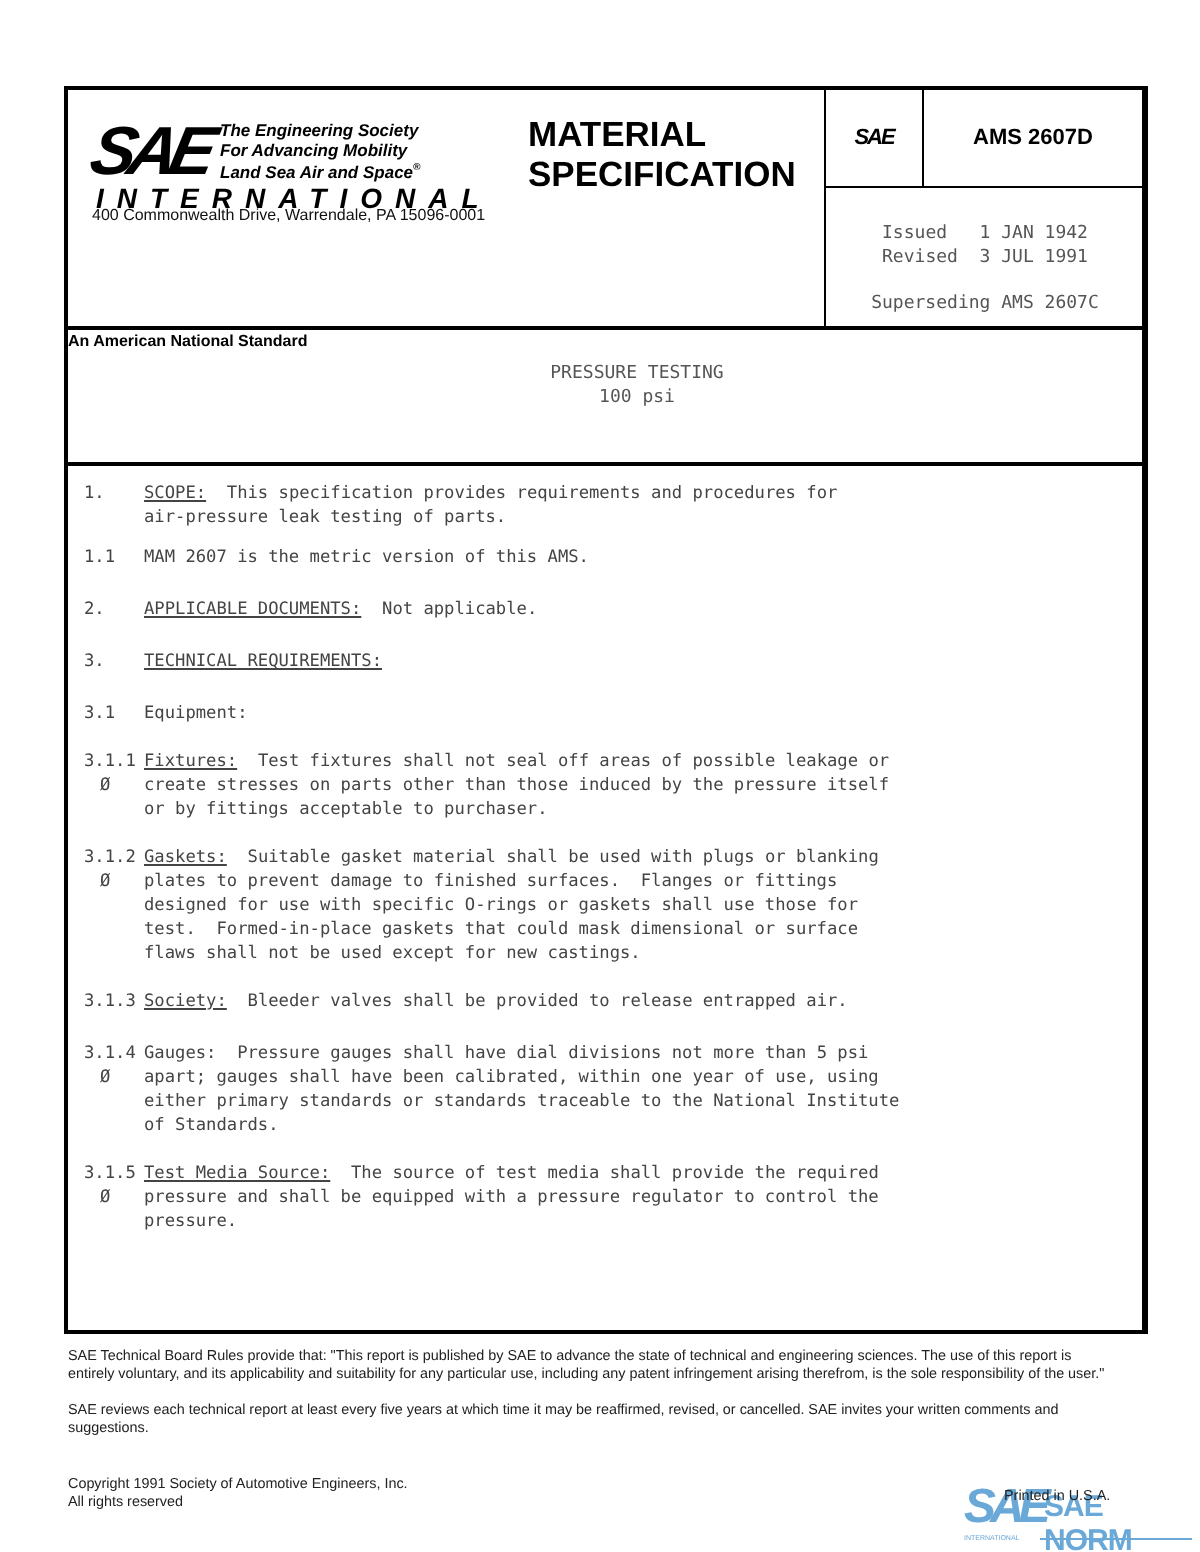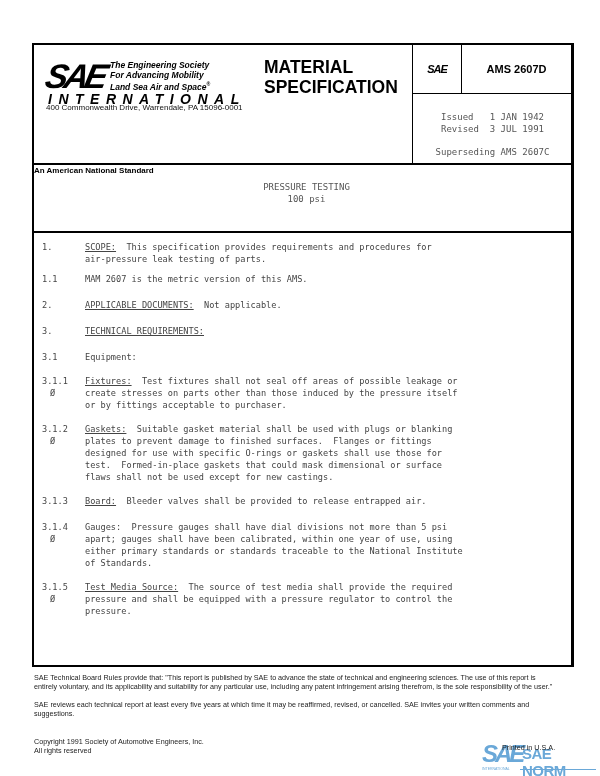--- a/index.html
+++ b/index.html
@@ -13,27 +13,27 @@
   .logo-tag { position: absolute; left: 64px; top: 2px; font-size: 8.5px; line-height: 9.5px; font-style: italic; font-weight: bold; }
   .logo-intl { position: absolute; left: 2px; top: 32px; font-size: 14px; font-weight: bold; font-style: italic; letter-spacing: 6.5px; }
   .address { position: absolute; left: 12px; top: 58px; font-size: 8px; color: #111; }
   .ams-title { position: absolute; left: 230px; top: 12px; font-size: 17.5px; font-weight: bold; line-height: 20px; }
   .ans { position: absolute; left: 0; width: 378px; top: 121px; text-align: left; font-size: 8px; font-weight: bold; }
   .sae-small { position: absolute; left: 0; top: 0; width: 48px; height: 48px; border-right: 1px solid #000; border-bottom: 1px solid #000; display: flex; align-items: center; justify-content: center; font-weight: bold; font-style: italic; font-size: 11px; letter-spacing: -1px; }
   .ams-num { position: absolute; left: 48px; top: 0; width: 111px; height: 48px; border-bottom: 1px solid #000; display: flex; align-items: center; justify-content: center; font-weight: bold; font-size: 11px; }
   .dates { position: absolute; left: 0; top: 66px; width: 159px; font-family: "DejaVu Sans Mono", monospace; font-size: 9px; color: #555; line-height: 12px; text-align: center; white-space: pre; }
   .superseding { position: absolute; left: 0; top: 102px; width: 159px; text-align: center; font-family: "DejaVu Sans Mono", monospace; font-size: 9px; color: #555; white-space: pre; }
   .title-box { position: absolute; left: 0; top: 120px; width: 537px; height: 66px; }
-  .title-box .t1, .title-box .t2 { position: absolute; left: 4px; width: 537px; text-align: center; font-family: "DejaVu Sans Mono", monospace; font-size: 9px; color: #555; }
+  .title-box .t1, .title-box .t2 { position: absolute; left: 16px; width: 537px; text-align: center; font-family: "DejaVu Sans Mono", monospace; font-size: 9px; color: #555; }
   .title-box .t1 { top: 17px; } .title-box .t2 { top: 29px; }
   .title-bottom-line { position: absolute; left: 0; top: 186px; width: 537px; border-top: 2px solid #000; }
   .body { position: absolute; left: 0; top: 188px; width: 537px; font-family: "DejaVu Sans Mono", monospace; font-size: 8.6px; color: #444; line-height: 12px; }
   .para { position: absolute; left: 0; white-space: pre; }
   .num { position: absolute; left: 8px; }
-  .txt { position: absolute; left: 38px; margin-left: 13px; }
+  .txt { position: absolute; left: 38px; }
   .u { text-decoration: underline; }
   .footer { position: absolute; left: 34px; top: 673px; width: 520px; font-size: 7.2px; line-height: 9px; color: #222; }
   .footer p { margin: 0 0 9px 0; }
   .copyright { position: absolute; left: 34px; top: 737px; font-size: 7.2px; line-height: 9px; color: #222; }
   .printed { position: absolute; left: 502px; top: 743px; font-size: 7.2px; color: #222; z-index: 2; }
   .norm-logo { position: absolute; left: 482px; top: 740px; width: 115px; height: 34px; }
   .norm-sae { position: absolute; left: 0; top: 0; font-size: 24px; font-weight: bold; font-style: italic; color: #6aa8d8; letter-spacing: -3px; }
   .norm-word { position: absolute; left: 40px; top: 5px; font-size: 15px; font-weight: bold; color: #6aa8d8; letter-spacing: -0.5px; }
   .norm-sub { position: absolute; left: 0; top: 27px; font-size: 3.5px; color: #6aa8d8; white-space: nowrap; }
   .norm-line { position: absolute; left: 38px; top: 29px; width: 76px; border-top: 1px solid #6aa8d8; }
@@ -78,21 +78,21 @@
   <div class="title-bottom-line"></div>
 
   <div class="body" id="body">
       <div class="para" style="top: 8px;"><span class="num">1.</span><div class="txt" style="top: 0px;"><span class="u">SCOPE:</span>  <span>This specification provides requirements and procedures for</span></div><div class="txt" style="top: 12px;"><span>air-pressure leak testing of parts.</span></div></div>
       <div class="para" style="top: 40px;"><span class="num">1.1</span><div class="txt" style="top: 0px;"><span>MAM 2607 is the metric version of this AMS.</span></div></div>
       <div class="para" style="top: 66px;"><span class="num">2.</span><div class="txt" style="top: 0px;"><span class="u">APPLICABLE DOCUMENTS:</span>  <span>Not applicable.</span></div></div>
       <div class="para" style="top: 92px;"><span class="num">3.</span><div class="txt" style="top: 0px;"><span class="u">TECHNICAL REQUIREMENTS:</span>  <span></span></div></div>
       <div class="para" style="top: 118px;"><span class="num">3.1</span><div class="txt" style="top: 0px;"><span>Equipment:</span></div></div>
       <div class="para" style="top: 142px;"><span class="num">3.1.1</span><span class="num" style="top: 12px; left: 16px;">Ø</span><div class="txt" style="top: 0px;"><span class="u">Fixtures:</span>  <span>Test fixtures shall not seal off areas of possible leakage or</span></div><div class="txt" style="top: 12px;"><span>create stresses on parts other than those induced by the pressure itself</span></div><div class="txt" style="top: 24px;"><span>or by fittings acceptable to purchaser.</span></div></div>
       <div class="para" style="top: 190px;"><span class="num">3.1.2</span><span class="num" style="top: 12px; left: 16px;">Ø</span><div class="txt" style="top: 0px;"><span class="u">Gaskets:</span>  <span>Suitable gasket material shall be used with plugs or blanking</span></div><div class="txt" style="top: 12px;"><span>plates to prevent damage to finished surfaces.  Flanges or fittings</span></div><div class="txt" style="top: 24px;"><span>designed for use with specific O-rings or gaskets shall use those for</span></div><div class="txt" style="top: 36px;"><span>test.  Formed-in-place gaskets that could mask dimensional or surface</span></div><div class="txt" style="top: 48px;"><span>flaws shall not be used except for new castings.</span></div></div>
-      <div class="para" style="top: 262px;"><span class="num">3.1.3</span><div class="txt" style="top: 0px;"><span class="u">Board:</span>  <span>Bleeder valves shall be provided to release entrapped air.</span></div></div>
+      <div class="para" style="top: 262px;"><span class="num">3.1.3</span><div class="txt" style="top: 0px;"><span class="u">Society:</span>  <span>Bleeder valves shall be provided to release entrapped air.</span></div></div>
       <div class="para" style="top: 288px;"><span class="num">3.1.4</span><span class="num" style="top: 12px; left: 16px;">Ø</span><div class="txt" style="top: 0px;"><span>Gauges:</span>  <span>Pressure gauges shall have dial divisions not more than 5 psi</span></div><div class="txt" style="top: 12px;"><span>apart; gauges shall have been calibrated, within one year of use, using</span></div><div class="txt" style="top: 24px;"><span>either primary standards or standards traceable to the National Institute</span></div><div class="txt" style="top: 36px;"><span>of Standards.</span></div></div>
       <div class="para" style="top: 348px;"><span class="num">3.1.5</span><span class="num" style="top: 12px; left: 16px;">Ø</span><div class="txt" style="top: 0px;"><span class="u">Test Media Source:</span>  <span>The source of test media shall provide the required</span></div><div class="txt" style="top: 12px;"><span>pressure and shall be equipped with a pressure regulator to control the</span></div><div class="txt" style="top: 24px;"><span>pressure.</span></div></div>
     </div>
 </div>
 
 <div class="footer">
   <p>SAE Technical Board Rules provide that: "This report is published by SAE to advance the state of technical and engineering sciences. The use of this report is entirely voluntary, and its applicability and suitability for any particular use, including any patent infringement arising therefrom, is the sole responsibility of the user."</p>
   <p>SAE reviews each technical report at least every five years at which time it may be reaffirmed, revised, or cancelled. SAE invites your written comments and suggestions.</p>
 </div>
 <div class="copyright">

